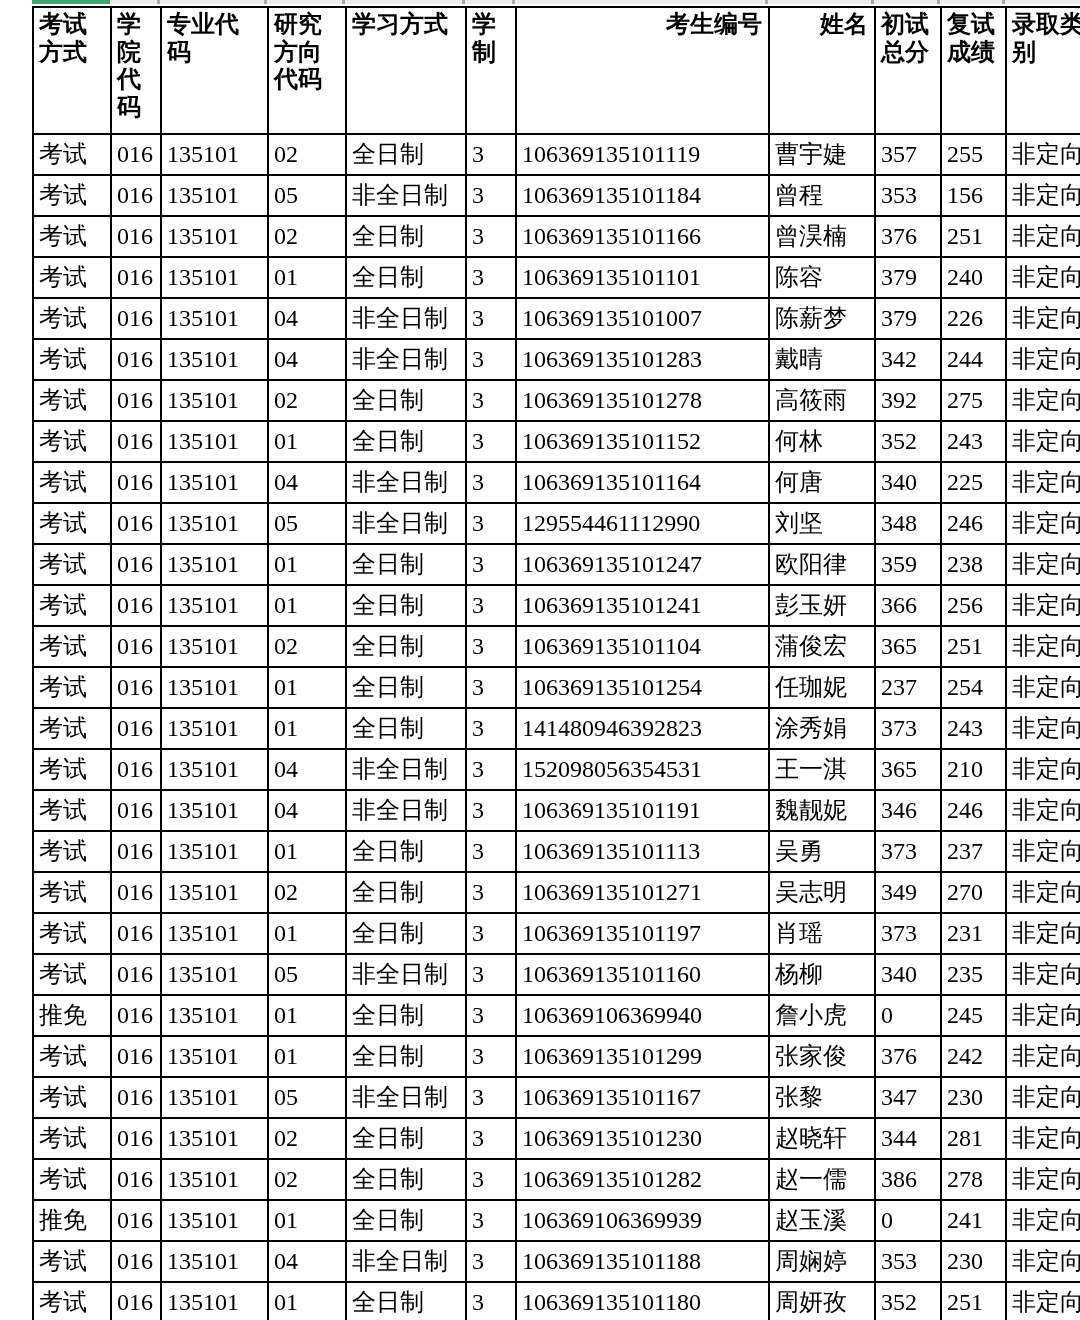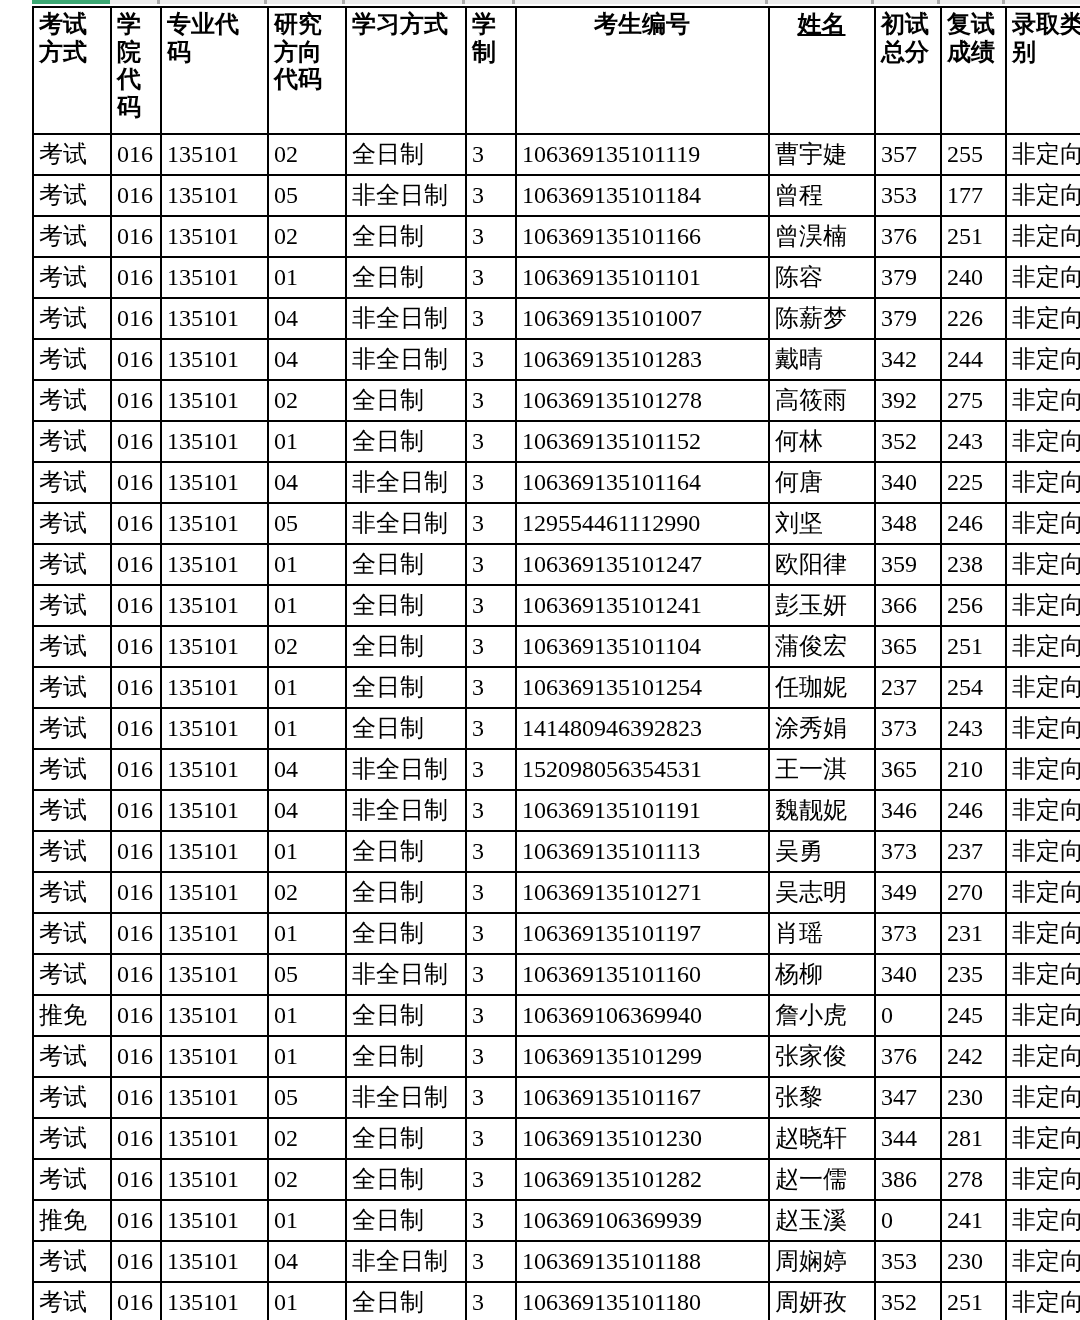--- a/index.html
+++ b/index.html
@@ -25,22 +25,22 @@
     background:#fff;
   }
   tr.header td{
     font-weight:bold;
     vertical-align:top;
     height:121px;
     padding-top:3px;
   }
   tr.row td{height:37px;}
   
-  td.col-name-h{text-align:center;padding-right:12px;text-decoration:underline;}
-  td.col-id-h{text-align:center;}
+  td.col-name-h{text-align:right;padding-right:12px;}
+  td.col-id-h{text-align:right;}
   td.c11{padding-right:8px;margin-left:37px;}
 </style>
 </head>
 <body>
 
 <div class="sheet">
 
   <div class="top-strip">
     <div class="seg green" style="width:78px"></div>
     <div class="seg" style="width:50px"></div>
@@ -101,21 +101,21 @@
     <tr class="row">
       <td>考试</td>
       <td>016</td>
       <td>135101</td>
       <td>05</td>
       <td>非全日制</td>
       <td>3</td>
       <td>106369135101184</td>
       <td>曾程</td>
       <td>353</td>
-      <td>177</td>
+      <td>156</td>
       <td class="c11">非定向</td>
     </tr>
 
     <tr class="row">
       <td>考试</td>
       <td>016</td>
       <td>135101</td>
       <td>02</td>
       <td>全日制</td>
       <td>3</td>

